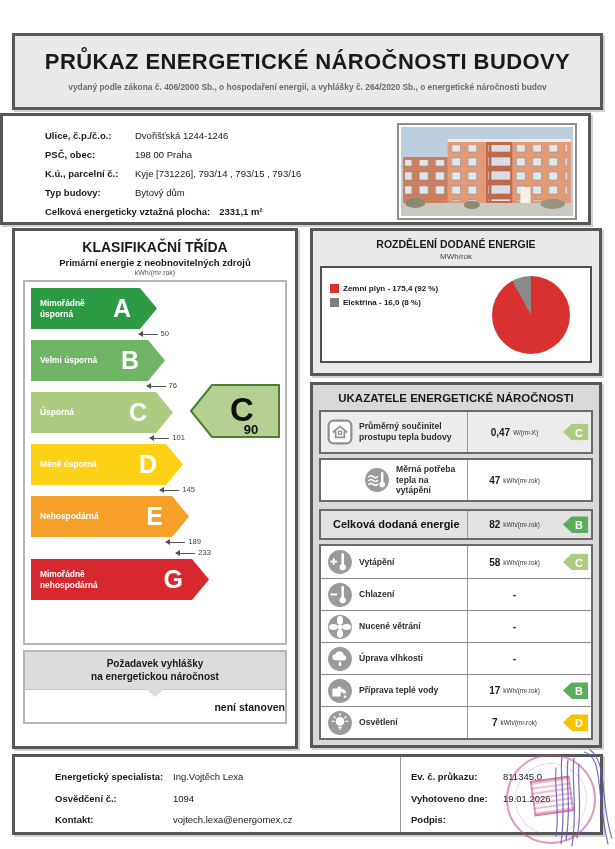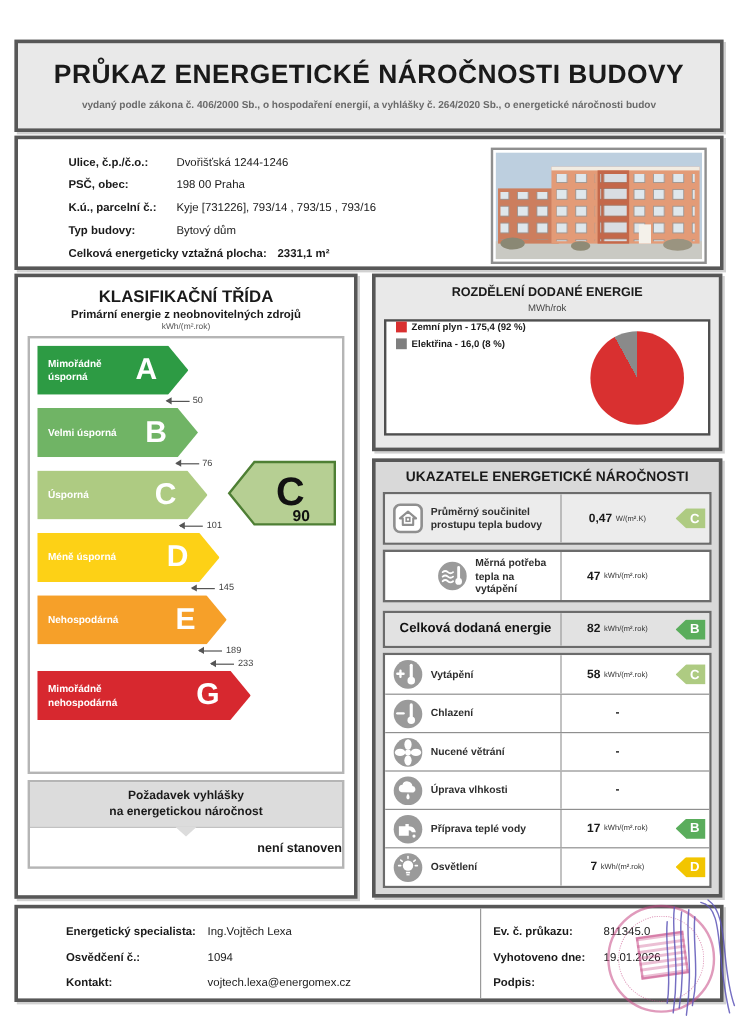--- a/index.html
+++ b/index.html
@@ -6,21 +6,21 @@
   html,body { width:615px; height:849px; background:#fff; overflow:hidden;
               font-family:"Liberation Sans", sans-serif; color:#1a1a1a; position:relative; }
   .box { position:absolute; border:3px solid #575757; background:#fff; box-shadow:2px 2px 0 rgba(0,0,0,.18); }
 
   
   #header { left:12px; top:33px; width:591px; height:77px; background:#e9e9e9; text-align:center; }
   #header h1 { font-size:22px; letter-spacing:.4px; margin-top:13px; font-weight:bold; }
   #header .sub { font-size:8.4px; font-weight:bold; color:#6b6b6b; margin-top:7px; }
 
   
-  #info { left:12px; top:113px; width:591px; height:112px; padding:10px 0 0 42px; }
+  #info { left:0; top:113px; width:591px; height:112px; padding:10px 0 0 42px; }
   .info-row { display:flex; font-size:9.5px; line-height:19px; }
   .info-label { font-weight:bold; width:90px; flex:none; }
   .info-label.wide { width:auto; margin-right:9px; }
   .info-value { font-weight:normal; }
   #photo { position:absolute; left:394px; top:7px; width:180px; height:97px;
            border:2px solid #8f8f8f; background:#fff; padding:2px; }
   #photo svg { width:100%; height:100%; display:block; }
 
   
   #class-panel { left:12px; top:228px; width:286px; height:521px; }
@@ -50,21 +50,21 @@
               font-weight:bold; font-size:10px; line-height:1.3; padding:5px 2px 6px; position:relative; }
   .req-head::after { content:""; position:absolute; left:50%; bottom:-8px; margin-left:-9px;
               border-left:9px solid transparent; border-right:9px solid transparent; border-top:8px solid #dcdcdc; }
   .req-val { text-align:right; font-weight:bold; font-size:10.5px; padding:11px 0 9px; }
 
   
   #pie-panel { left:310px; top:228px; width:292px; height:148px; background:#e9e9e9; }
   .pie-title { text-align:center; font-weight:bold; font-size:10.5px; margin-top:7px; }
   .pie-unit { text-align:center; font-size:8px; color:#444; margin-top:2px; }
   #pie-box { margin:5px 7px 0; border:2px solid #4f4f4f; background:#fff; height:97px; position:relative; }
-  .legend { position:absolute; left:8px; top:0; }
+  .legend { position:absolute; left:8px; top:16px; }
   .legend-item { display:flex; align-items:center; font-size:8px; font-weight:bold; margin-bottom:5px; }
   .swatch { width:9px; height:9px; margin-right:4px; flex:none; }
   .swatch.gas { background:#d93030; } .swatch.elec { background:#7f7f7f; }
   #pie { position:absolute; right:20px; top:8px; width:78px; height:78px; border-radius:50%;
          background:conic-gradient(#d93030 0deg 331.2deg, #8a8a8a 331.2deg 360deg); }
 
   
   #ind-panel { left:310px; top:382px; width:292px; height:366px; background:#d9d9d9; }
   .ind-title { text-align:center; font-weight:bold; font-size:11.5px; margin:7px 0 6px; }
   .ind-group { margin:0 6px; border:2px solid #6b6b6b; background:#fff; }

